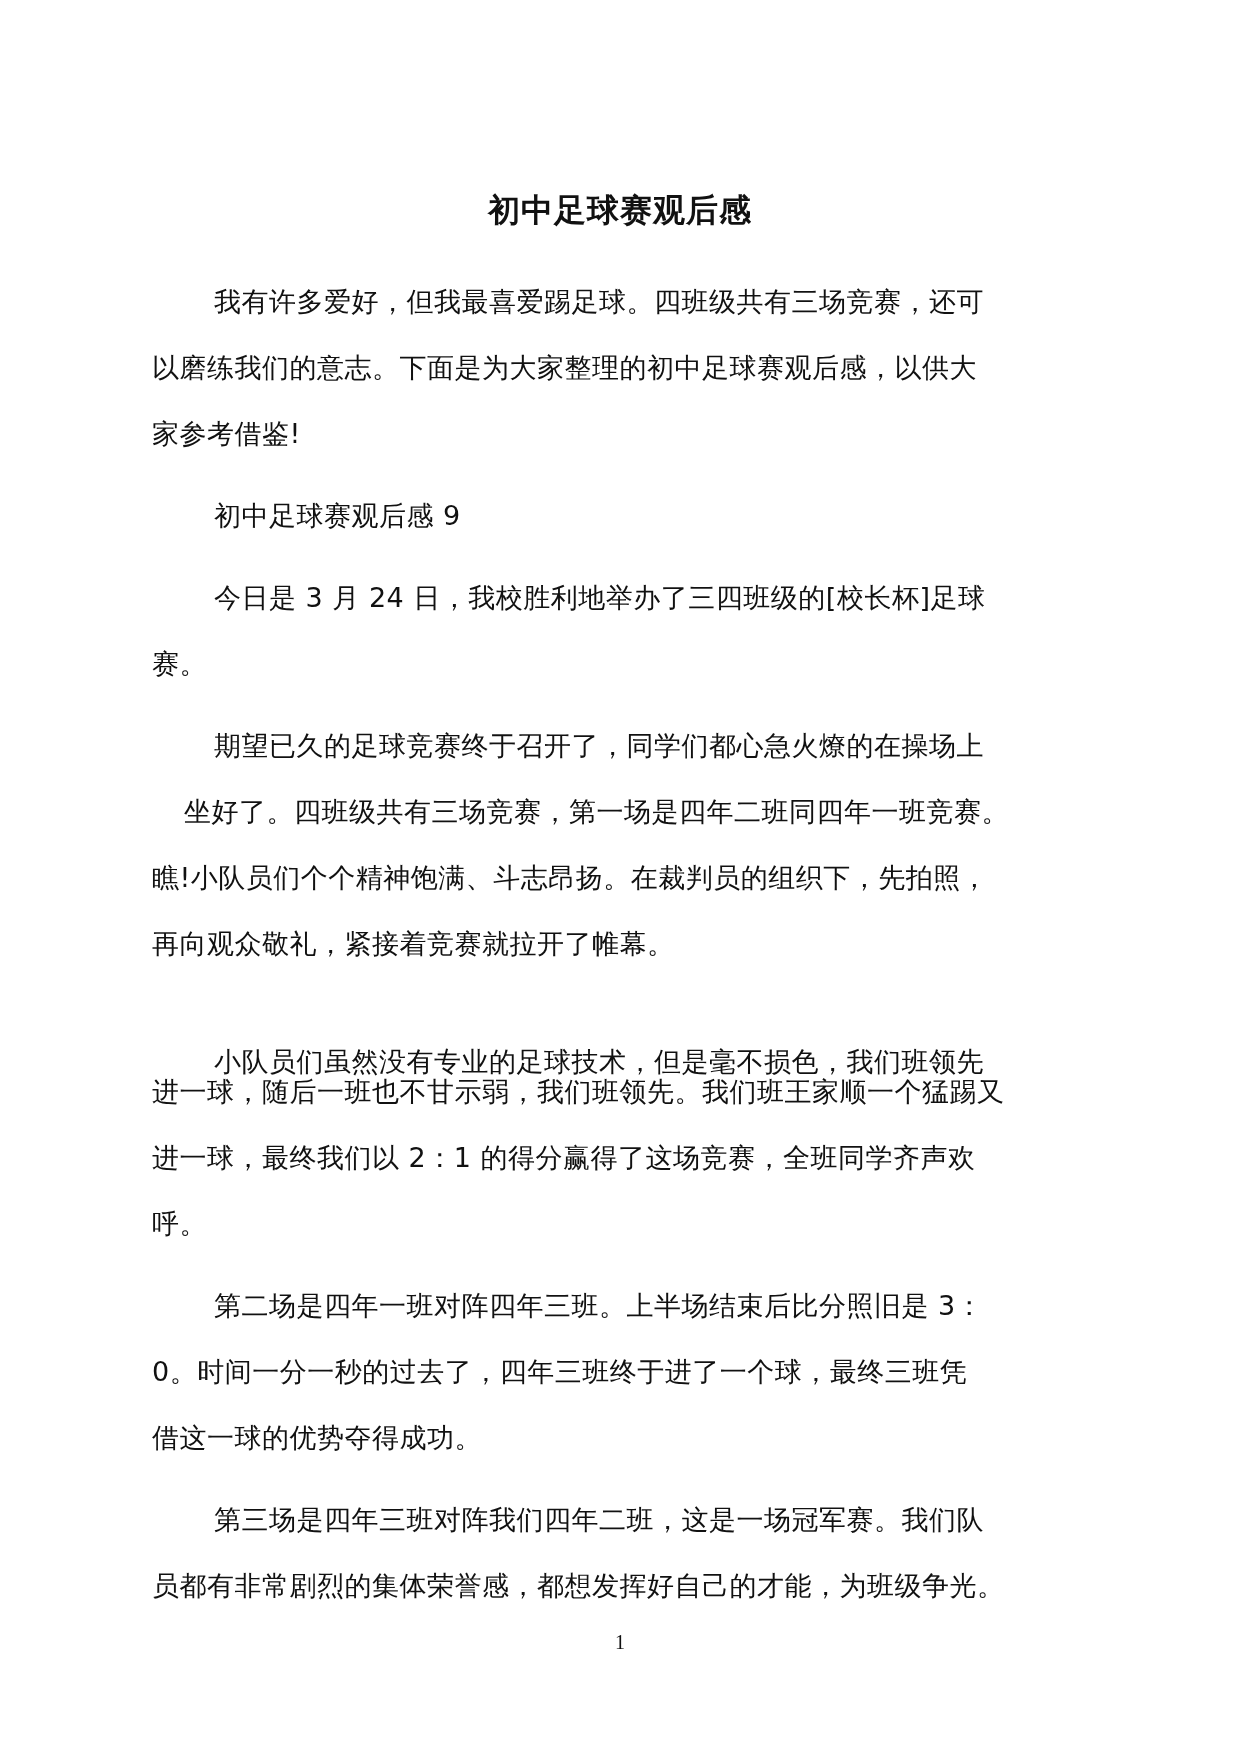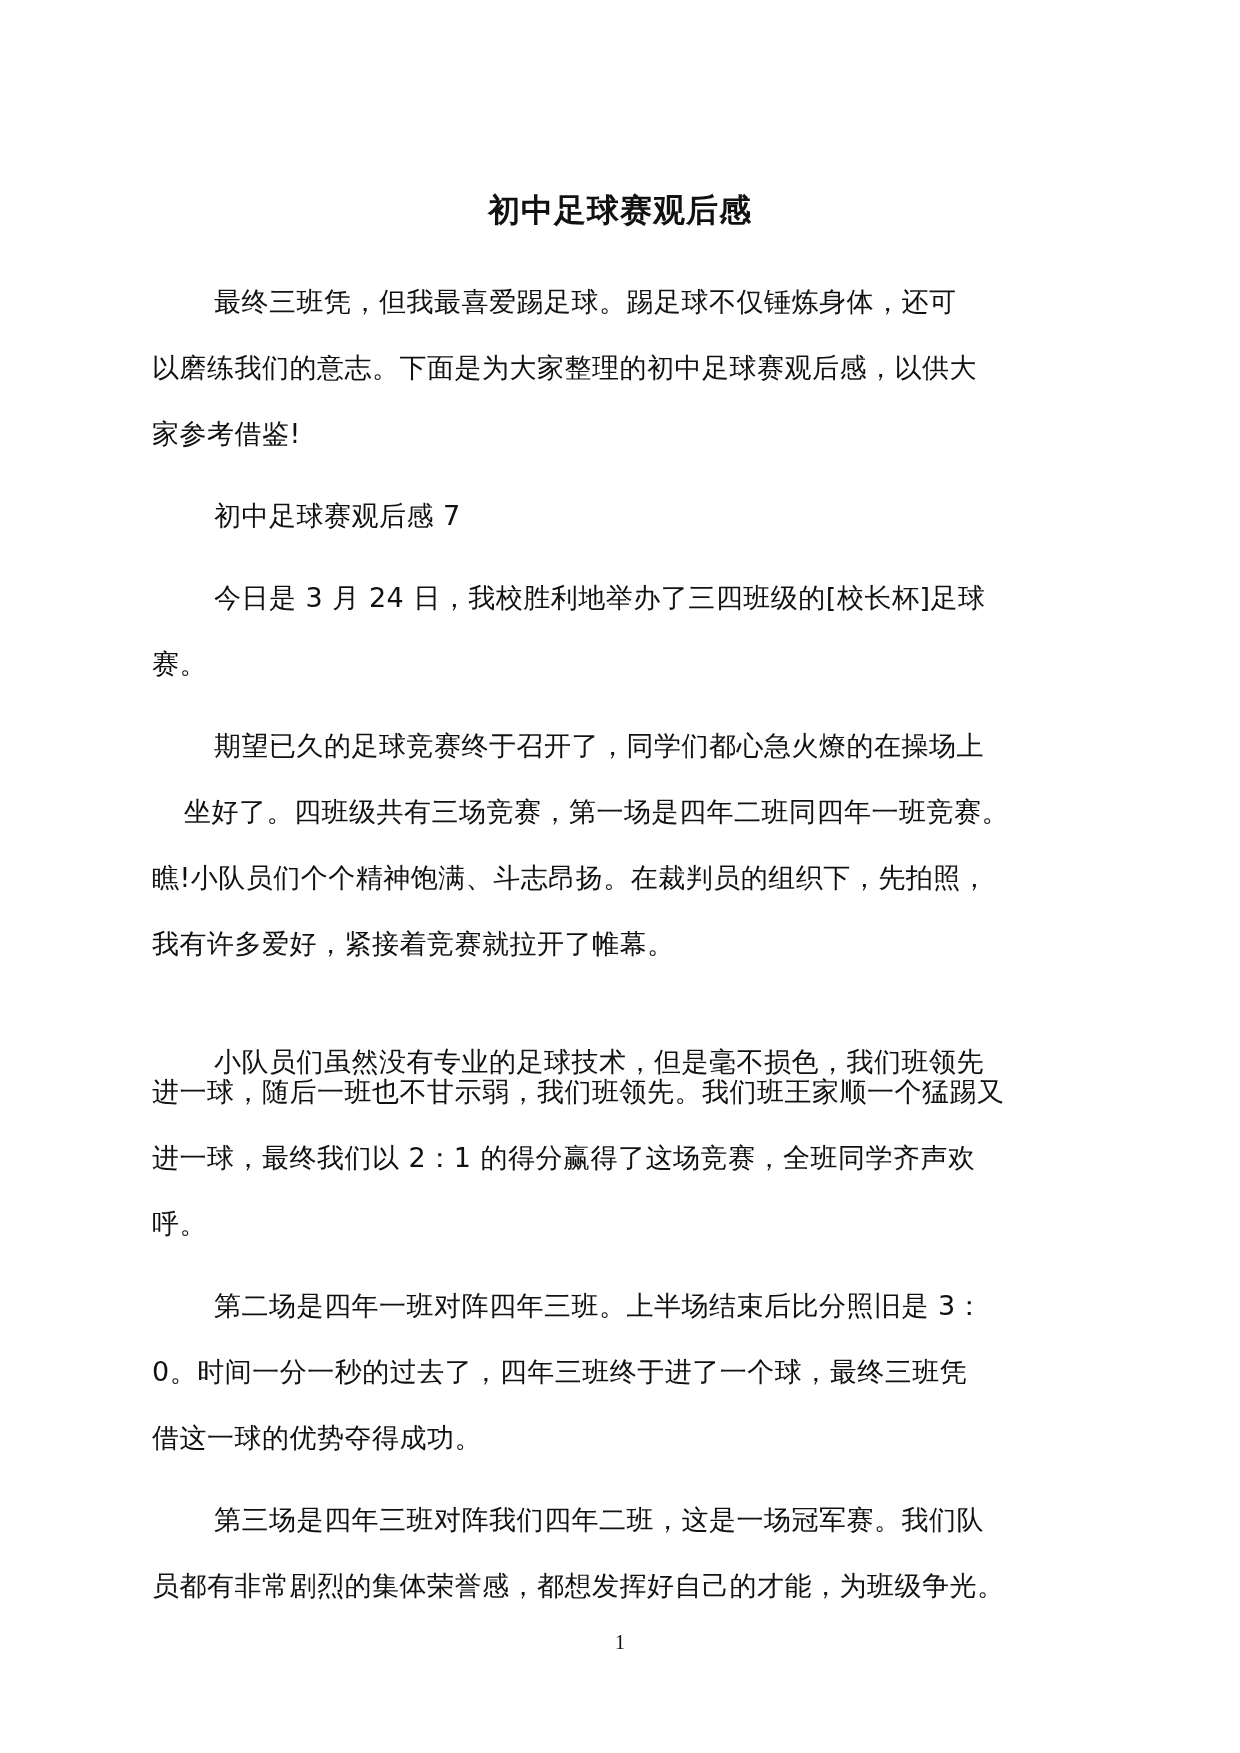--- a/index.html
+++ b/index.html
@@ -54,30 +54,30 @@
       line-height: 24px;
     }
   </style>
 </head>
 <body>
 
 <div class="page">
   <div class="title">初中足球赛观后感</div>
 
   <div id="body-lines">
-      <div class="line indent" style="top: 284px;">最终三班凭，但我最喜爱踢足球。踢足球不仅锤炼身体，还可</div>
+      <div class="line indent" style="top: 284px;">我有许多爱好，但我最喜爱踢足球。四班级共有三场竞赛，还可</div>
       <div class="line" style="top: 350px;">以磨练我们的意志。下面是为大家整理的初中足球赛观后感，以供大</div>
       <div class="line" style="top: 416px;">家参考借鉴!</div>
-      <div class="line indent" style="top: 498px;">初中足球赛观后感 7</div>
+      <div class="line indent" style="top: 498px;">初中足球赛观后感 9</div>
       <div class="line indent" style="top: 580px;">今日是 3 月 24 日，我校胜利地举办了三四班级的[校长杯]足球</div>
       <div class="line" style="top: 646px;">赛。</div>
       <div class="line indent" style="top: 728px;">期望已久的足球竞赛终于召开了，同学们都心急火燎的在操场上</div>
       <div class="line" style="top: 794px; margin-left: 32px;">坐好了。四班级共有三场竞赛，第一场是四年二班同四年一班竞赛。</div>
       <div class="line" style="top: 860px;">瞧!小队员们个个精神饱满、斗志昂扬。在裁判员的组织下，先拍照，</div>
-      <div class="line" style="top: 926px;">我有许多爱好，紧接着竞赛就拉开了帷幕。</div>
+      <div class="line" style="top: 926px;">再向观众敬礼，紧接着竞赛就拉开了帷幕。</div>
       <div class="line indent" style="top: 1008px; margin-top: 36px;">小队员们虽然没有专业的足球技术，但是毫不损色，我们班领先</div>
       <div class="line" style="top: 1074px;">进一球，随后一班也不甘示弱，我们班领先。我们班王家顺一个猛踢又</div>
       <div class="line" style="top: 1140px;">进一球，最终我们以 2：1 的得分赢得了这场竞赛，全班同学齐声欢</div>
       <div class="line" style="top: 1206px;">呼。</div>
       <div class="line indent" style="top: 1288px;">第二场是四年一班对阵四年三班。上半场结束后比分照旧是 3：</div>
       <div class="line" style="top: 1354px;">0。时间一分一秒的过去了，四年三班终于进了一个球，最终三班凭</div>
       <div class="line" style="top: 1420px;">借这一球的优势夺得成功。</div>
       <div class="line indent" style="top: 1502px;">第三场是四年三班对阵我们四年二班，这是一场冠军赛。我们队</div>
       <div class="line" style="top: 1568px;">员都有非常剧烈的集体荣誉感，都想发挥好自己的才能，为班级争光。</div>
     </div>

